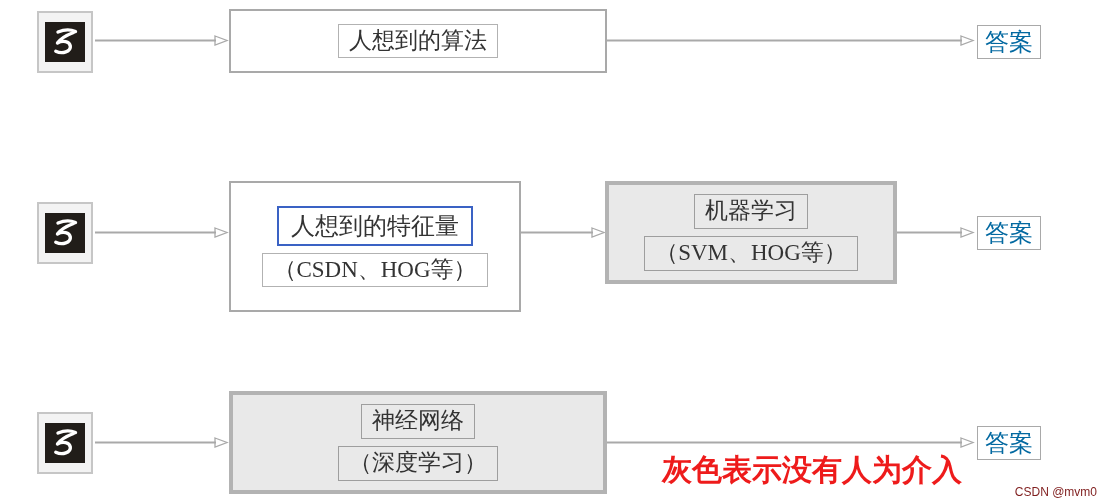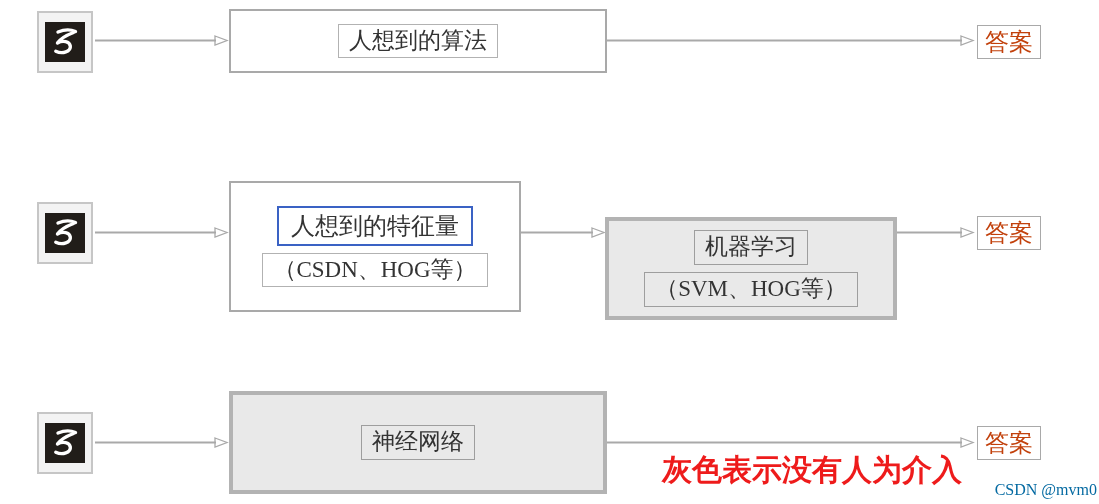--- a/index.html
+++ b/index.html
@@ -38,33 +38,33 @@
     padding:2px 10px;
     font-size:23px;color:#333333;line-height:1.25;
     white-space:nowrap;text-align:center;
   }
   .node.gray .pill{background:transparent;border-color:#9e9e9e;}
   .pill.blue{border:2px solid #3a62c4;font-size:24px;padding:3px 12px;}
   .answer{
     display:flex;align-items:center;justify-content:center;
     width:64px;height:34px;
     border:1px solid #a9a9a9;background:#ffffff;
-    font-size:24px;color:#c2410c;white-space:nowrap;
+    font-size:24px;color:#0369a1;white-space:nowrap;
   }
   .arrow{position:absolute;overflow:visible;}
   .note{
     color:#ee1b1b;
     font-family:"Liberation Sans", sans-serif;
     font-weight:bold;font-size:30px;line-height:1.2;
     white-space:nowrap;
   }
   .watermark{
-    color:#0369a1;
-    font-family:Liberation Serif, serif;
-    font-size:16px;white-space:nowrap;
+    color:#7f1d1d;
+    font-family:Liberation Sans, sans-serif;
+    font-size:12px;white-space:nowrap;
   }
 </style>
 </head>
 <body>
 
 <div class="canvas">
 
   <div class="abs digit-box" style="left:37px;top:11px;">
     <svg width="40" height="40" viewBox="0 0 40 40">
       <rect x="0" y="0" width="40" height="40" fill="#211d19"></rect>
@@ -109,21 +109,21 @@
   <div class="abs node" style="left:229px;top:181px;width:292px;height:131px;">
     <div class="pill blue">人想到的特征量</div>
     <div class="pill">（CSDN、HOG等）</div>
   </div>
 
   <svg class="arrow" style="left:521px;top:226px;" width="85" height="13">
     <line x1="0" y1="6.5" x2="72" y2="6.5" stroke="#a9a9a9" stroke-width="2"></line>
     <polygon points="71,2 83,6.5 71,11" fill="none" stroke="#a9a9a9" stroke-width="1.3"></polygon>
   </svg>
 
-  <div class="abs node gray" style="left:605px;top:181px;width:292px;height:103px;margin-top:36px;">
+  <div class="abs node gray" style="left:605px;top:181px;width:292px;height:103px;">
     <div class="pill">机器学习</div>
     <div class="pill">（SVM、HOG等）</div>
   </div>
 
   <svg class="arrow" style="left:897px;top:226px;" width="78" height="13">
     <line x1="0" y1="6.5" x2="65" y2="6.5" stroke="#a9a9a9" stroke-width="2"></line>
     <polygon points="64,2 76,6.5 64,11" fill="none" stroke="#a9a9a9" stroke-width="1.3"></polygon>
   </svg>
 
   <div class="abs answer" style="left:977px;top:216px;">答案</div>
@@ -138,20 +138,21 @@
     </svg>
   </div>
 
   <svg class="arrow" style="left:95px;top:436px;" width="134" height="13">
     <line x1="0" y1="6.5" x2="121" y2="6.5" stroke="#a9a9a9" stroke-width="2"></line>
     <polygon points="120,2 132,6.5 120,11" fill="none" stroke="#a9a9a9" stroke-width="1.3"></polygon>
   </svg>
 
   <div class="abs node gray" style="left:229px;top:391px;width:378px;height:103px;">
     <div class="pill">神经网络</div>
+    <div class="pill">（深度学习）</div>
   </div>
 
   <svg class="arrow" style="left:607px;top:436px;" width="368" height="13">
     <line x1="0" y1="6.5" x2="355" y2="6.5" stroke="#a9a9a9" stroke-width="2"></line>
     <polygon points="354,2 366,6.5 354,11" fill="none" stroke="#a9a9a9" stroke-width="1.3"></polygon>
   </svg>
 
   <div class="abs answer" style="left:977px;top:426px;">答案</div>
 
   <div class="abs note" style="left:662px;top:452px;">灰色表示没有人为介入</div>

